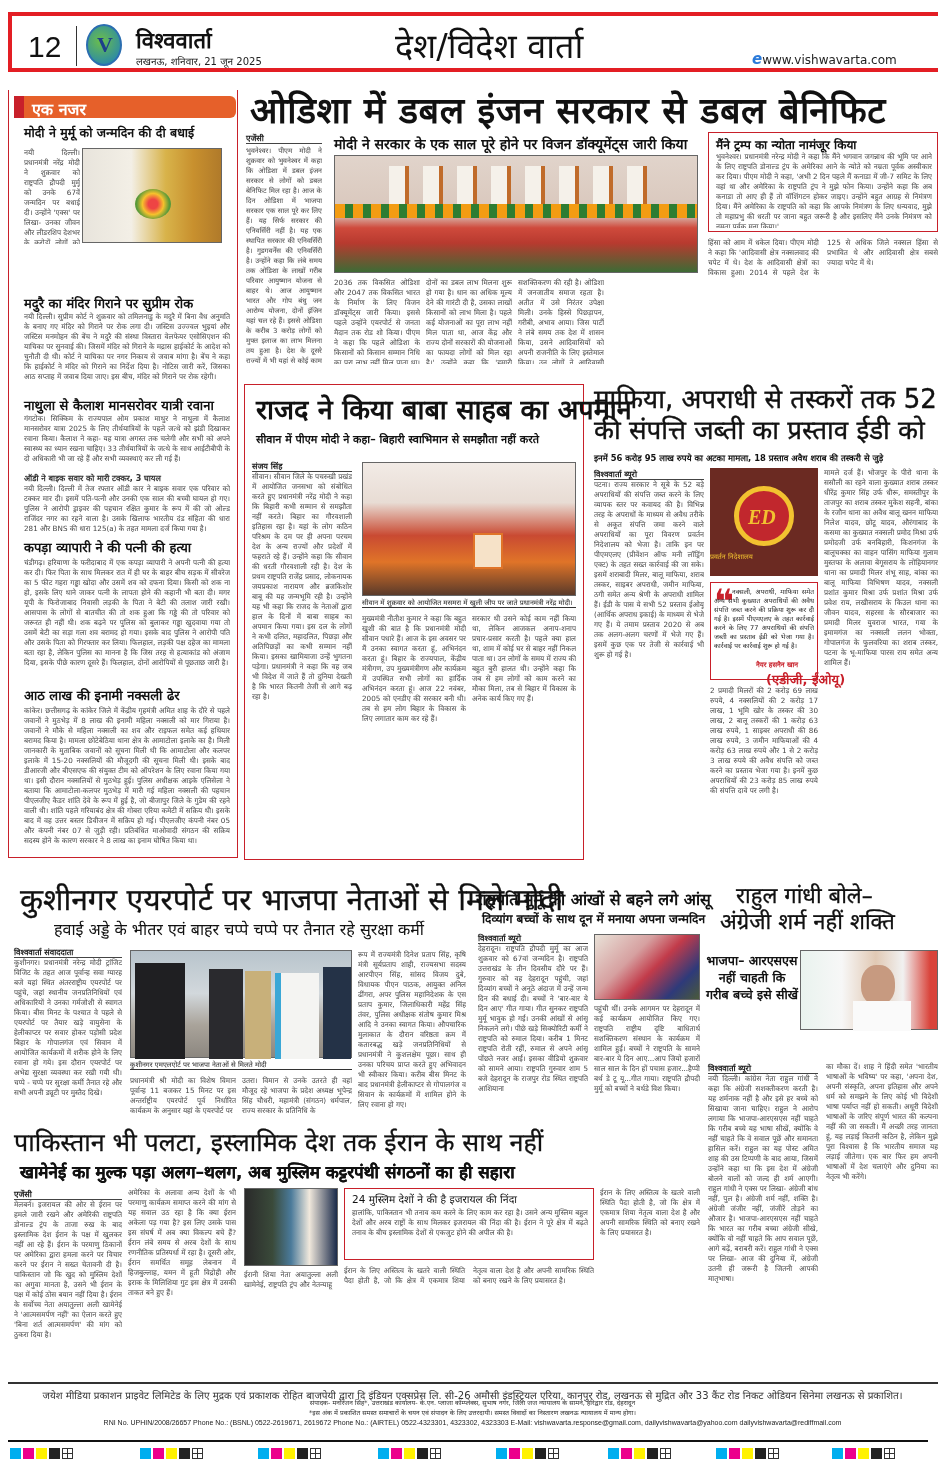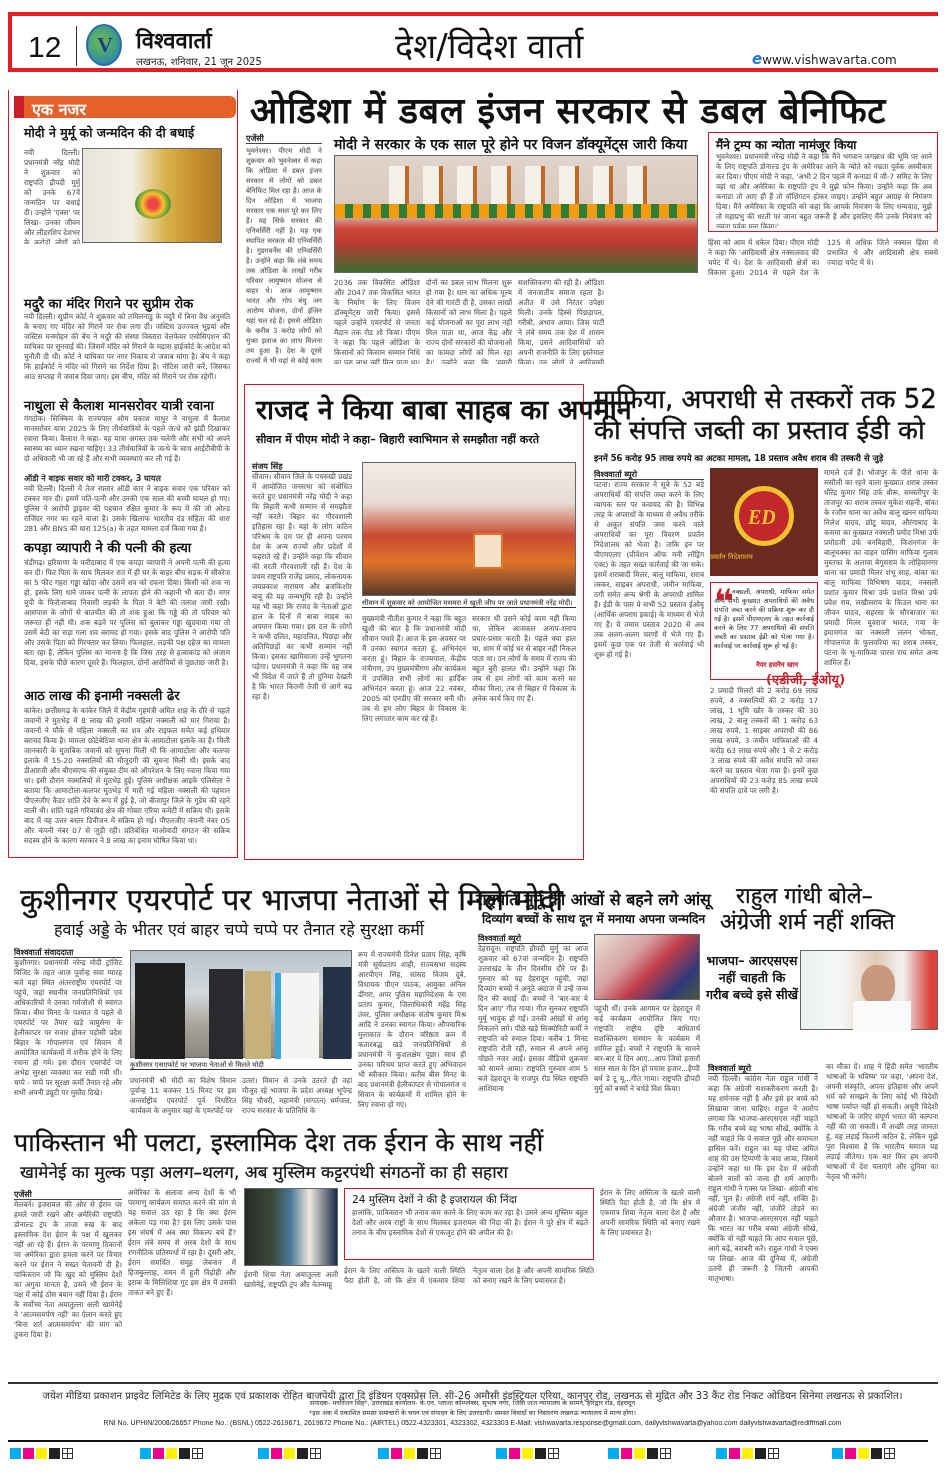--- a/index.html
+++ b/index.html
@@ -126,21 +126,21 @@
 <div class="abs" style="left:54px;top:918px;font-size:16px;font-weight:normal;color:#111;white-space:nowrap">हवाई अड्डे के भीतर एवं बाहर चप्पे चप्पे पर तैनात रहे सुरक्षा कर्मी</div>
 <div class="abs byline" style="left:14px;top:946px;width:108px">विश्ववार्ता संवाददाता</div>
 <div class="abs col-text" style="left:14px;top:958px;width:108px;height:164px">कुशीनगर। प्रधानमंत्री नरेन्द्र मोदी ट्रांजिट विजिट के तहत आज पूर्वान्ह सवा ग्यारह बजे यहां स्थित अंतरराष्ट्रीय एयरपोर्ट पर पहुंचे, जहां स्थानीय जनप्रतिनिधियों एवं अधिकारियों ने उनका गर्मजोशी से स्वागत किया। बीस मिनट के पश्चात वे पहले से एयरपोर्ट पर तैयार खड़े वायुसेना के हेलीकाप्टर पर सवार होकर पड़ोसी प्रदेश बिहार के गोपालगंज एवं सिवान में आयोजित कार्यक्रमों में शरीक होने के लिए रवाना हो गये। इस दौरान एयरपोर्ट पर अभेद्य सुरक्षा व्यवस्था कर रखी गयी थी। चप्पे - चप्पे पर सुरक्षा कर्मी तैनात रहे और सभी अपनी ड्यूटी पर मुस्तैद दिखे।</div>
 <div class="abs photo" style="left:130px;top:950px;width:222px;height:108px;background:linear-gradient(180deg,#b8c4cc 0,#d2d8dc 40%,#a9a39a 70%,#8c8780 100%)">
   <div style="position:absolute;left:4px;top:12px;width:50px;height:96px;background:#1f1f22"></div>
   <div style="position:absolute;left:78px;top:18px;width:34px;height:90px;background:#2a2a2e"></div>
   <div style="position:absolute;left:114px;top:20px;width:26px;height:88px;background:#c8b07a"></div>
   <div style="position:absolute;left:144px;top:22px;width:44px;height:86px;background:#f4f4f2;border-left:6px solid #3aa7d6"></div>
   <div style="position:absolute;left:192px;top:16px;width:28px;height:92px;background:#243247"></div>
 </div>
-<div class="abs caption" style="left:130px;top:1060px;width:222px">कुशीनगर एसएफोर्ट पर भाजपा नेताओं से मिलते मोदी</div>
+<div class="abs caption" style="left:130px;top:1060px;width:222px">कुशीनगर एमएलएोर्ट पर भाजपा नेताओं से मिलते मोदी</div>
 <div class="abs col-text" style="left:130px;top:1076px;width:106px;height:46px">प्रधानमंत्री श्री मोदी का विशेष विमान पूर्वान्ह 11 बजकर 15 मिनट पर इस अन्तर्राष्ट्रीय एयरपोर्ट पूर्व निर्धारित कार्यक्रम के अनुसार यहां के एयरपोर्ट पर</div>
 <div class="abs col-text" style="left:242px;top:1076px;width:110px;height:46px">उतरा। विमान से उनके उतरते ही वहां मौजूद रहे भाजपा के प्रदेश अध्यक्ष भूपेन्द्र सिंह चौधरी, महामंत्री (संगठन) धर्मपाल, राज्य सरकार के प्रतिनिधि के</div>
 <div class="abs col-text" style="left:358px;top:950px;width:108px;height:172px">रूप में राज्यमंत्री दिनेश प्रताप सिंह, कृषि मंत्री सूर्यप्रताप शाही, राज्यसभा सदस्य आरपीएन सिंह, सांसद विजय दुबे, विधायक पीएन पाठक, आयुक्त अनिल ढींगरा, अपर पुलिस महानिदेशक के एस प्रताप कुमार, जिलाधिकारी महेंद्र सिंह तंवर, पुलिस अधीक्षक संतोष कुमार मिश्र आदि ने उनका स्वागत किया। औपचारिक मुलाकात के दौरान वरिष्ठता क्रम में कतारबद्ध खड़े जनप्रतिनिधियों से प्रधानमंत्री ने कुशलक्षेम पूछा। साथ ही उनका परिचय प्राप्त करते हुए अभिवादन भी स्वीकार किया। करीब बीस मिनट के बाद प्रधानमंत्री हेलीकाप्टर से गोपालगंज व सिवान के कार्यक्रमों में शामिल होने के लिए रवाना हो गए।</div>
 
 <div class="abs" style="left:476px;top:888px;font-size:16px;font-weight:bold;color:#111;white-space:nowrap">राष्ट्रपति मुर्मू की आंखों से बहने लगे आंसू</div>
 <div class="abs" style="left:482px;top:910px;font-size:12px;font-weight:bold;color:#111;white-space:nowrap">दिव्यांग बच्चों के साथ दून में मनाया अपना जन्मदिन</div>
 <div class="abs byline" style="left:478px;top:932px;width:110px">विश्ववार्ता ब्यूरो</div>
 <div class="abs col-text" style="left:478px;top:944px;width:110px;height:178px">देहरादून। राष्ट्रपति द्रौपदी मुर्मू का आज शुक्रवार को 67वां जन्मदिन है। राष्ट्रपति उत्तराखंड के तीन दिवसीय दौरे पर हैं। गुरुवार को वह देहरादून पहुंची, जहां दिव्यांग बच्चों ने अनूठे अंदाज में उन्हें जन्म दिन की बधाई दी। बच्चों ने 'बार-बार ये दिन आए' गीत गाया। गीत सुनकर राष्ट्रपति मुर्मू भावुक हो गईं। उनकी आंखों से आंसू निकलने लगे। पीछे खड़े सिक्योरिटी कर्मी ने राष्ट्रपति को रुमाल दिया। करीब 1 मिनट राष्ट्रपति रोती रहीं, रुमाल से अपने आंसू पोंछते नजर आईं। इसका वीडियो शुक्रवार को सामने आया। राष्ट्रपति गुरुवार शाम 5 बजे देहरादून के राजपुर रोड स्थित राष्ट्रपति आशियाना</div>
 <div class="abs photo" style="left:594px;top:934px;width:106px;height:66px;background:linear-gradient(135deg,#e9e2d8 0,#d6a0a0 35%,#c23b4a 55%,#2e3a7a 80%,#4a5a3a)"></div>
 <div class="abs col-text" style="left:594px;top:1004px;width:106px;height:118px">पहुंची थीं। उनके आगमन पर देहरादून में कई कार्यक्रम आयोजित किए गए। राष्ट्रपति राष्ट्रीय दृष्टि बाधितार्थ सशक्तिकरण संस्थान के कार्यक्रम में शामिल हुईं। बच्चों ने राष्ट्रपति के सामने बार-बार ये दिन आए...आप जियो हजारों साल साल के दिन हों पचास हजार...हैप्पी बर्थ डे टू यू...गीत गाया। राष्ट्रपति द्रौपदी मुर्मू को बच्चों ने बर्थडे विश किया।</div>
@@ -150,21 +150,21 @@
 <div class="abs" style="left:706px;top:952px;width:92px;font-size:12.5px;font-weight:bold;color:#111;line-height:17px;text-align:center">भाजपा– आरएसएस नहीं चाहती कि गरीब बच्चे इसे सीखें</div>
 <div class="abs photo" style="left:800px;top:950px;width:138px;height:80px;background:linear-gradient(90deg,#e9f3ee 0,#f7f7f7 30%,#e1c9b4 55%,#f1f1f1 75%,#d9433a 95%)">
   <div style="position:absolute;left:60px;top:14px;width:34px;height:40px;border-radius:45%;background:#c79a80"></div>
   <div style="position:absolute;left:52px;top:50px;width:58px;height:30px;background:#fafafa"></div>
 </div>
 <div class="abs byline" style="left:708px;top:1062px;width:110px">विश्ववार्ता ब्यूरो</div>
 <div class="abs col-text" style="left:708px;top:1074px;width:110px;height:300px">नयी दिल्ली। कांग्रेस नेता राहुल गांधी ने कहा कि अंग्रेजी सशक्तीकरण करती है। यह शर्मनाक नहीं है और इसे हर बच्चे को सिखाया जाना चाहिए। राहुल ने आरोप लगाया कि भाजपा-आरएसएस नहीं चाहते कि गरीब बच्चे यह भाषा सीखें, क्योंकि वे नहीं चाहते कि वे सवाल पूछें और समानता हासिल करें। राहुल का यह पोस्ट अमित शाह की उस टिप्पणी के बाद आया, जिसमें उन्होंने कहा था कि इस देश में अंग्रेजी बोलने वालों को जल्द ही शर्म आएगी। राहुल गांधी ने एक्स पर लिखा- अंग्रेजी बांध नहीं, पुल है। अंग्रेजी शर्म नहीं, शक्ति है। अंग्रेजी जंजीर नहीं, जंजीरें तोड़ने का औजार है। भाजपा-आरएसएस नहीं चाहते कि भारत का गरीब बच्चा अंग्रेजी सीखे, क्योंकि वो नहीं चाहते कि आप सवाल पूछें, आगे बढ़ें, बराबरी करें। राहुल गांधी ने एक्स पर लिखा- आज की दुनिया में, अंग्रेजी उतनी ही जरूरी है जितनी आपकी मातृभाषा।</div>
 <div class="abs col-text" style="left:826px;top:1062px;width:112px;height:312px">का मौका दें। शाह ने हिंदी समेत 'भारतीय भाषाओं के भविष्य' पर कहा, 'अपना देश, अपनी संस्कृति, अपना इतिहास और अपने धर्म को समझने के लिए कोई भी विदेशी भाषा पर्याप्त नहीं हो सकती। अधूरी विदेशी भाषाओं के जरिए संपूर्ण भारत की कल्पना नहीं की जा सकती। मैं अच्छी तरह जानता हूं, यह लड़ाई कितनी कठिन है, लेकिन मुझे पूरा विश्वास है कि भारतीय समाज यह लड़ाई जीतेगा। एक बार फिर हम अपनी भाषाओं में देश चलाएंगे और दुनिया का नेतृत्व भी करेंगे।</div>
 
 <div class="abs h-big" style="left:14px;top:1130px;font-size:25px;font-weight:400;-webkit-text-stroke:0.3px #111">पाकिस्तान भी पलटा, इस्लामिक देश तक ईरान के साथ नहीं</div>
-<div class="abs" style="left:20px;top:1160px;font-size:17px;font-weight:400;color:#111;-webkit-text-stroke:0.2px #111;white-space:nowrap">खामेनेई का मुल्क पड़ा अलग–थलग, अब मुस्लिम कट्टरपंथी संगठनों का ही सहारा</div>
+<div class="abs" style="left:20px;top:1160px;font-size:17px;font-weight:700;color:#111;-webkit-text-stroke:0.2px #111;white-space:nowrap">खामेनेई का मुल्क पड़ा अलग–थलग, अब मुस्लिम कट्टरपंथी संगठनों का ही सहारा</div>
 <div class="abs byline" style="left:14px;top:1188px;width:108px">एजेंसी</div>
 <div class="abs col-text" style="left:14px;top:1200px;width:108px;height:170px">मेलबर्न। इजरायल की ओर से ईरान पर हमले जारी रखने और अमेरिकी राष्ट्रपति डोनाल्ड ट्रंप के ताजा रुख के बाद इस्लामिक देश ईरान के पक्ष में खुलकर नहीं आ रहे हैं। ईरान के परमाणु ठिकानों पर अमेरिका द्वारा हमला करने पर विचार करने पर ईरान ने सख्त चेतावनी दी है। पाकिस्तान जो कि खुद को मुस्लिम देशों का अगुवा मानता है, उसने भी ईरान के पक्ष में कोई ठोस बयान नहीं दिया है। ईरान के सर्वोच्च नेता अयातुल्ला अली खामेनेई ने 'आत्मसमर्पण नहीं' का ऐलान करते हुए 'बिना शर्त आत्मसमर्पण' की मांग को ठुकरा दिया है।</div>
 <div class="abs col-text" style="left:128px;top:1188px;width:108px;height:182px">अमेरिका के अलावा अन्य देशों के भी परमाणु कार्यक्रम समाप्त करने की मांग से यह सवाल उठ रहा है कि क्या ईरान अकेला पड़ गया है? इस लिए उसके पास इस संघर्ष में अब क्या विकल्प बचे हैं? ईरान लंबे समय से अरब देशों के साथ रणनीतिक प्रतिस्पर्धा में रहा है। दूसरी ओर, ईरान समर्थित समूह लेबनान में हिजबुल्लाह, यमन में हूती विद्रोही और इराक के मिलिशिया गुट इस क्षेत्र में उसकी ताकत बने हुए हैं।</div>
 <div class="abs photo" style="left:244px;top:1188px;width:94px;height:78px;background:linear-gradient(90deg,#2a2a2a 0,#3a4a3a 30%,#4a7a9a 50%,#f0e8dc 70%,#1a2a4a 100%)"></div>
 <div class="abs col-text" style="left:244px;top:1270px;width:94px;height:100px">ईरानी शिया नेता अयातुल्ला अली खामेनेई, राष्ट्रपति ट्रंप और नेतन्याहू</div>
 <div class="abs redbox" style="left:344px;top:1188px;width:250px;height:72px"></div>
 <div class="abs" style="left:352px;top:1192px;font-size:10.5px;font-weight:normal;color:#111;white-space:nowrap">24 मुस्लिम देशों ने की है इजरायल की निंदा</div>
 <div class="abs col-text" style="left:352px;top:1208px;width:236px;height:48px">हालांकि, पाकिस्तान भी तनाव कम करने के लिए काम कर रहा है। उसने अन्य मुस्लिम बहुल देशों और अरब राष्ट्रों के साथ मिलकर इजरायल की निंदा की है। ईरान ने पूरे क्षेत्र में बढ़ते तनाव के बीच इस्लामिक देशों से एकजुट होने की अपील की है।</div>
 <div class="abs col-text" style="left:344px;top:1266px;width:250px;height:104px;column-count:2;column-gap:8px">ईरान के लिए अस्तित्व के खतरे वाली स्थिति पैदा होती है, जो कि क्षेत्र में एकमात्र शिया नेतृत्व वाला देश है और अपनी सामरिक स्थिति को बनाए रखने के लिए प्रयासरत है।</div>
 <div class="abs col-text" style="left:600px;top:1188px;width:100px;height:182px">ईरान के लिए अस्तित्व के खतरे वाली स्थिति पैदा होती है, जो कि क्षेत्र में एकमात्र शिया नेतृत्व वाला देश है और अपनी सामरिक स्थिति को बनाए रखने के लिए प्रयासरत है।</div>

